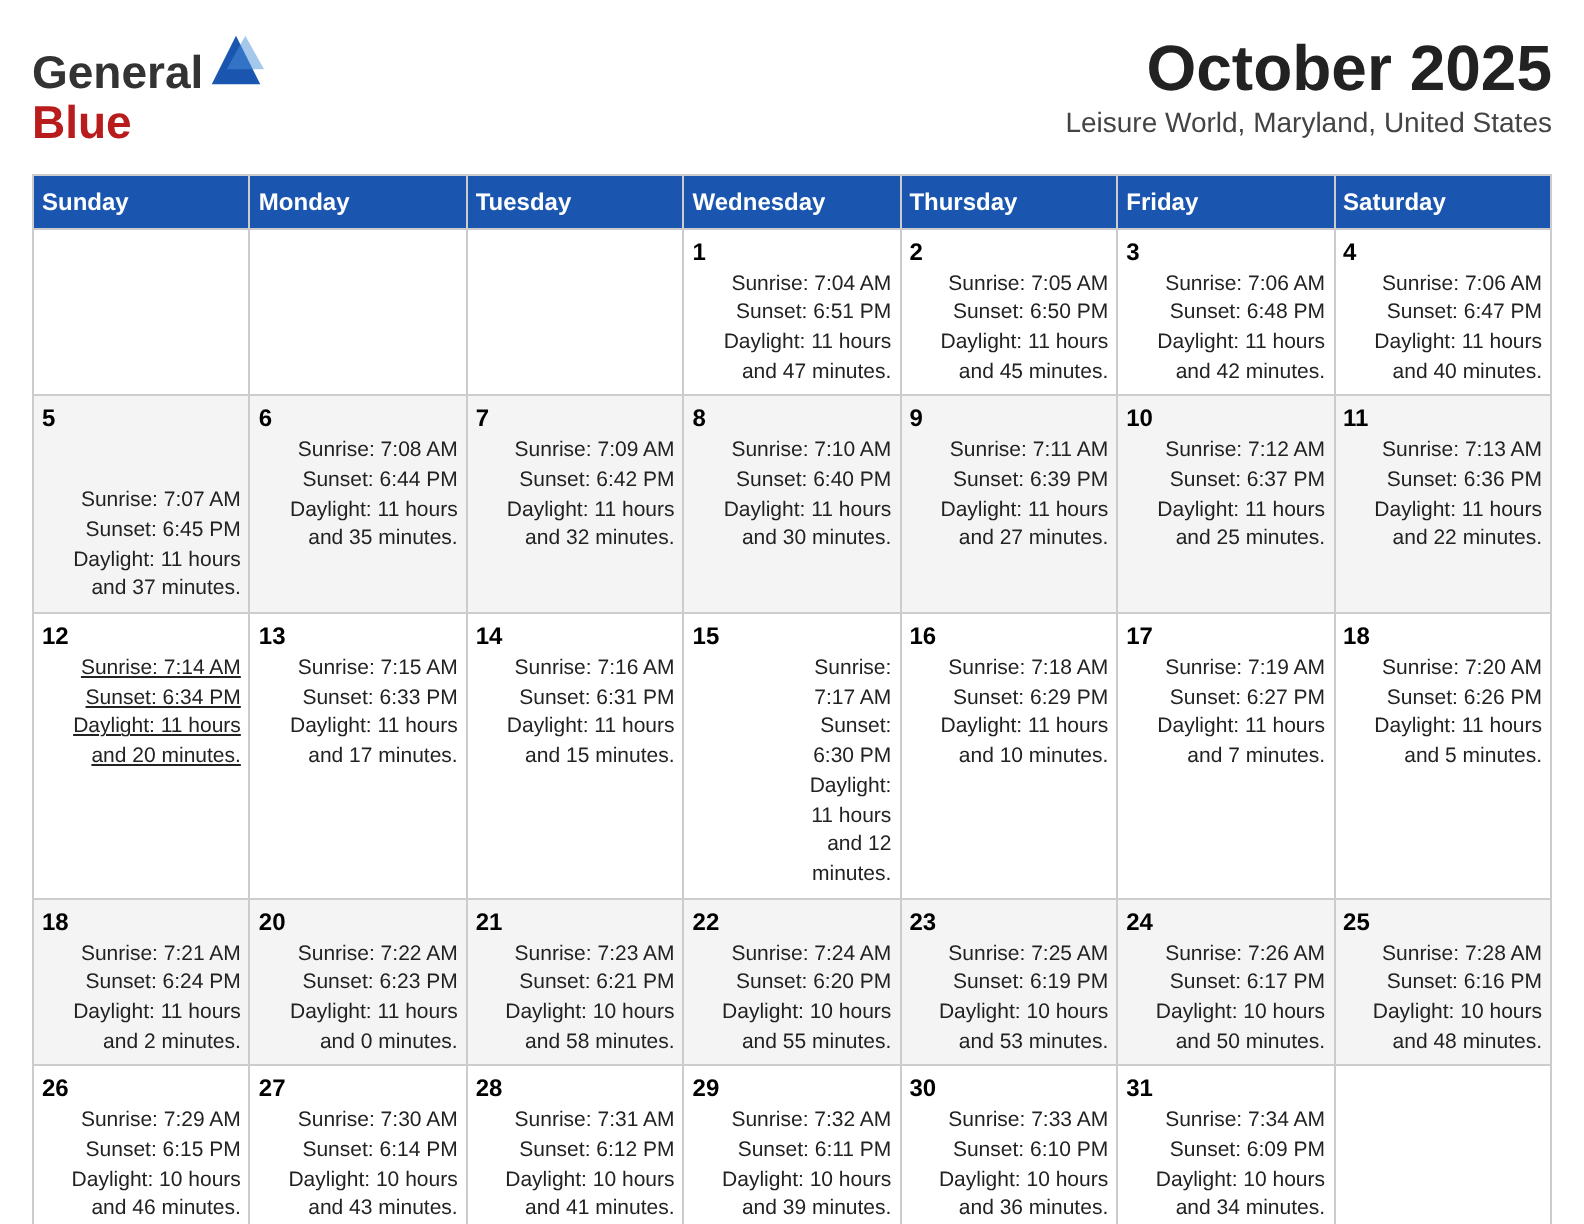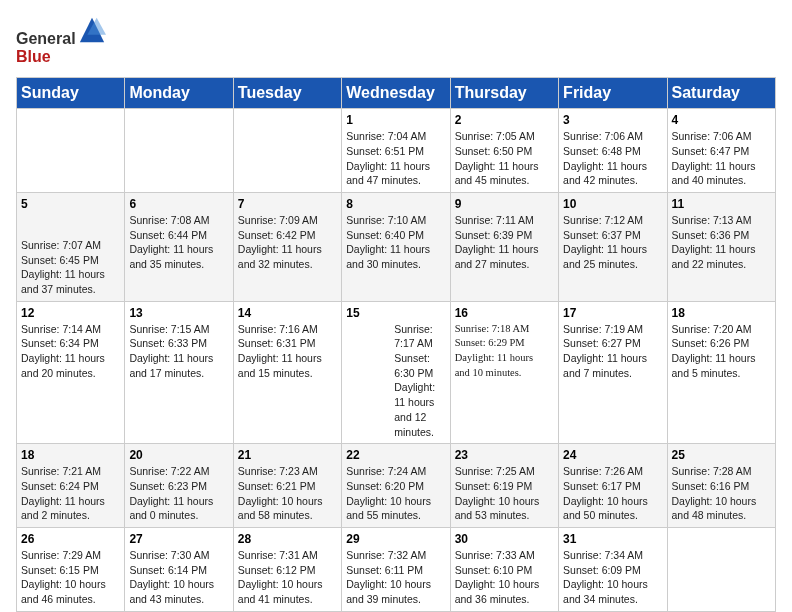--- a/index.html
+++ b/index.html
@@ -14,21 +14,21 @@
       display: flex;
       justify-content: space-between;
       align-items: flex-start;
       margin-bottom: 12px;
     }
     .logo {
       display: flex;
       align-items: center;
     }
     .logo-text {
-      font-size: 16px;
+      font-size: 23px;
       font-weight: bold;
       line-height: 1.1;
     }
     .logo-general { color: #333; }
     .logo-blue { color: #b91c1c; }
     .logo-icon {
       width: 28px;
       height: 28px;
       margin-left: 2px;
     }
@@ -47,39 +47,40 @@
     table {
       width: 100%;
       border-collapse: collapse;
       font-size: 11px;
     }
     thead tr th {
       background-color: #1a56b0;
       color: #fff;
       padding: 6px 4px;
       text-align: left;
-      font-size: 16px;
+      font-size: 12px;
       border: 1px solid #ccc;
     }
     tbody tr td {
       border: 1px solid #ccc;
       vertical-align: top;
       padding: 4px;
       height: 80px;
       width: 108px;
     }
     .day-num {
       font-weight: bold;
       font-size: 12px;
       margin-bottom: 2px;
     }
     .day-info {
       font-size: 10.5px;
       color: #222;
       line-height: 1.4;
+      text-align: right;
     }
     .empty-cell {
       background: #f9f9f9;
     }
     tbody tr:nth-child(odd) td {
       background-color: #fff;
     }
     tbody tr:nth-child(even) td {
       background-color: #f4f4f4;
     }
@@ -94,20 +95,24 @@
         <span class="logo-general">General</span><svg class="logo-icon" viewBox="0 0 30 30">
             <polygon points="15,2 28,28 2,28" fill="#1a56b0"></polygon>
             <polygon points="20,2 30,20 10,20" fill="#4a90d9" opacity="0.5"></polygon>
           </svg>
       </div>
       <div class="logo-text">
         <span class="logo-blue">Blue</span>
       </div>
     </div>
   </div>
+  <div class="title-block">
+    <div class="month-title">October 2025</div>
+    <div class="location-title">Leisure World, Maryland, United States</div>
+  </div>
 </div>
 
 <table>
   <thead>
     <tr>
     <th>Sunday</th>
         <th>Monday</th>
         <th>Tuesday</th>
         <th>Wednesday</th>
         <th>Thursday</th>
@@ -196,21 +201,21 @@
           <div class="day-num">11</div>
           <div class="day-info" style="white-space: pre-line;">Sunrise: 7:13 AM
 Sunset: 6:36 PM
 Daylight: 11 hours
 and 22 minutes.</div>
         </td>
       </tr>
       <tr>
         <td>
           <div class="day-num">12</div>
-          <div class="day-info" style="white-space: pre-line;">Sunrise: 7:14 AM
+          <div class="day-info" style="white-space: pre-line; text-decoration: underline;">Sunrise: 7:14 AM
 Sunset: 6:34 PM
 Daylight: 11 hours
 and 20 minutes.</div>
         </td>
         <td>
           <div class="day-num">13</div>
           <div class="day-info" style="white-space: pre-line;">Sunrise: 7:15 AM
 Sunset: 6:33 PM
 Daylight: 11 hours
 and 17 minutes.</div>
@@ -224,21 +229,21 @@
         </td>
         <td>
           <div class="day-num">15</div>
           <div class="day-info" style="white-space: pre-line; margin-left: 48px;">Sunrise: 7:17 AM
 Sunset: 6:30 PM
 Daylight: 11 hours
 and 12 minutes.</div>
         </td>
         <td>
           <div class="day-num">16</div>
-          <div class="day-info" style="white-space: pre-line; font-family: Liberation Serif, serif;">Sunrise: 7:18 AM
+          <div class="day-info" style="white-space: pre-line;">Sunrise: 7:18 AM
 Sunset: 6:29 PM
 Daylight: 11 hours
 and 10 minutes.</div>
         </td>
         <td>
           <div class="day-num">17</div>
           <div class="day-info" style="white-space: pre-line;">Sunrise: 7:19 AM
 Sunset: 6:27 PM
 Daylight: 11 hours
 and 7 minutes.</div>

